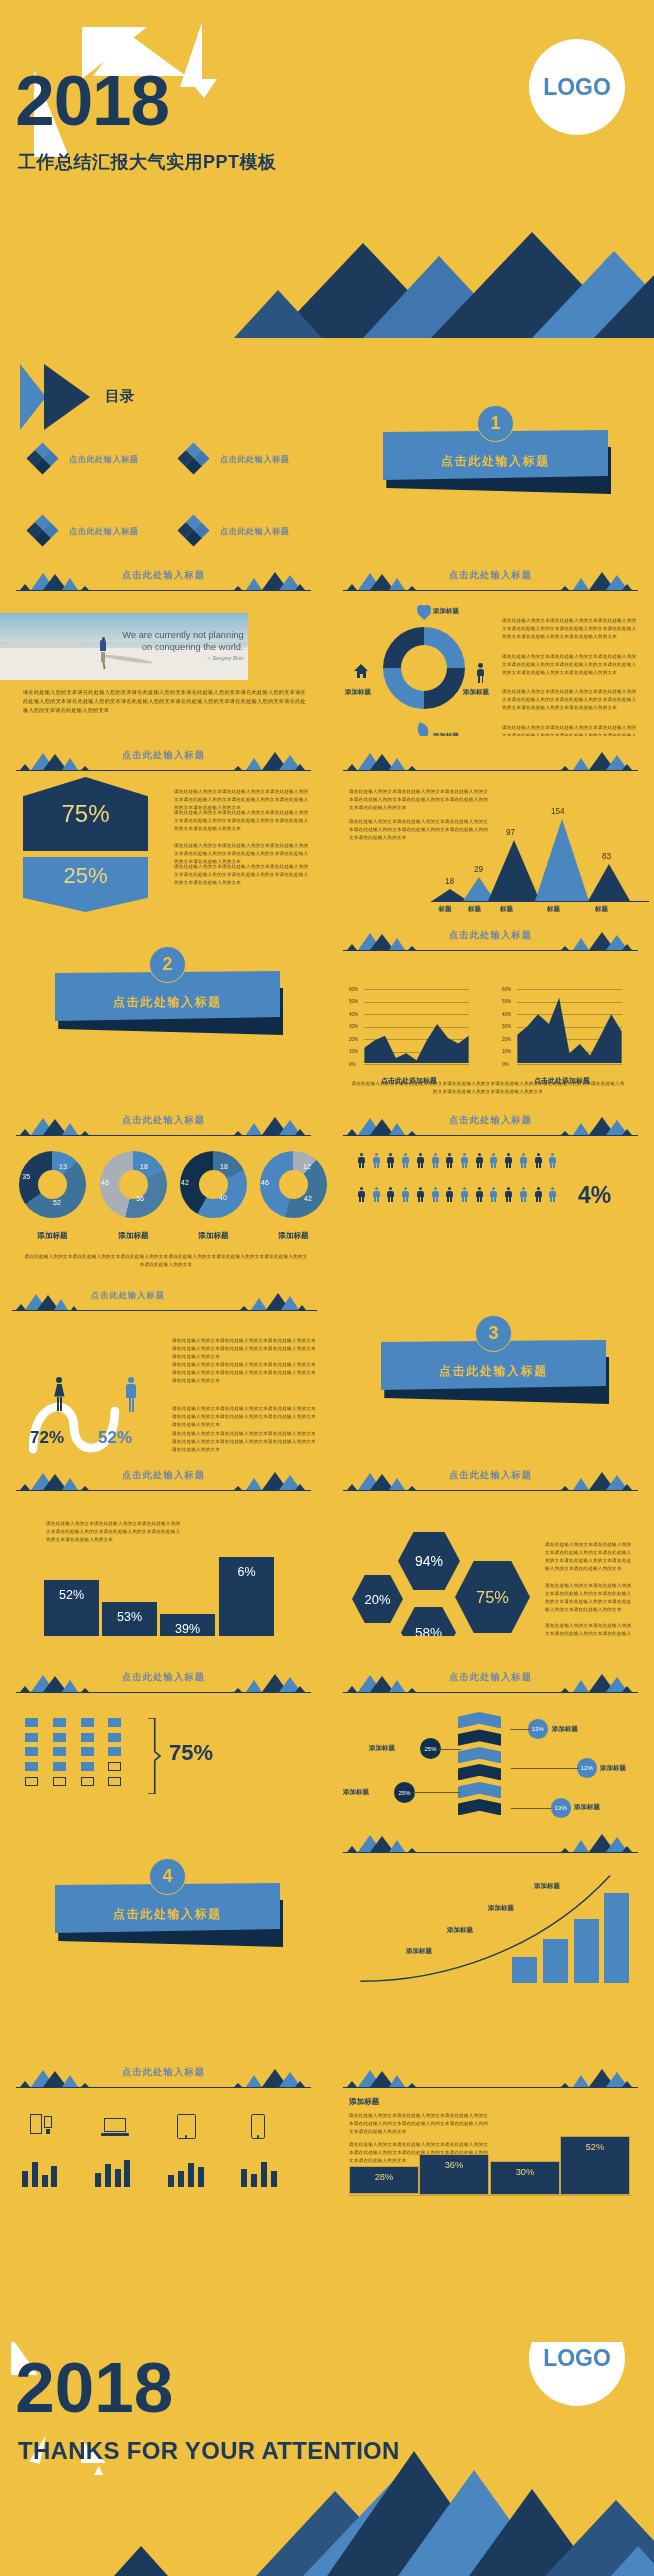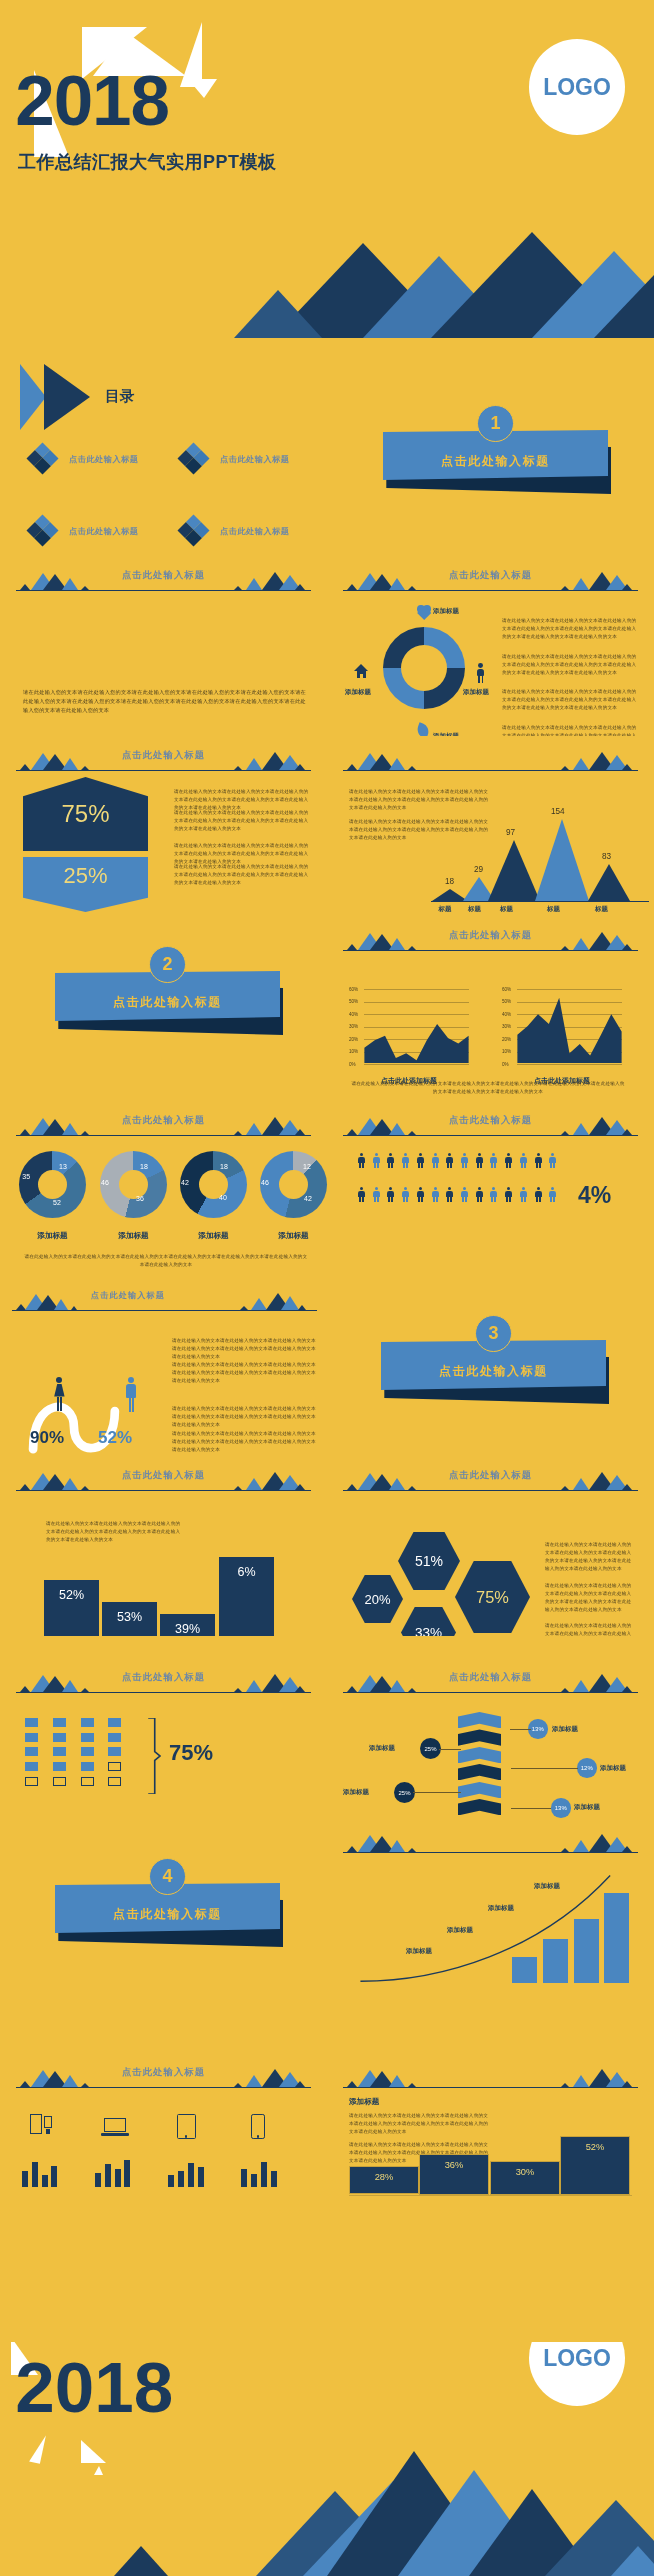--- a/index.html
+++ b/index.html
@@ -245,20 +245,35 @@
     </div>
     <div class="peaks r" style="right:17.4px;width:76px;">
       <div class="peak" style="left:0px;border-left:4.4px solid transparent;border-right:4.4px solid transparent;border-bottom:4.9px solid #1b3a5c;"></div>
       <div class="peak" style="left:12px;border-left:8.7px solid transparent;border-right:8.7px solid transparent;border-bottom:12px solid #4a86c0;"></div>
       <div class="peak" style="left:28px;border-left:13px solid transparent;border-right:13px solid transparent;border-bottom:18.5px solid #1b3a5c;"></div>
       <div class="peak" style="left:45px;border-left:11px solid transparent;border-right:11px solid transparent;border-bottom:15.3px solid #4a86c0;"></div>
       <div class="peak" style="left:61px;border-left:5.5px solid transparent;border-right:5.5px solid transparent;border-bottom:6.5px solid #1b3a5c;"></div>
     </div>
   </div>
 
+  <div class="photo" style="left:0;top:57px;">
+    <div class="sky"></div>
+    <div class="dune"></div>
+    <div class="dune2"></div>
+    <div class="shadow"></div>
+    <div class="man-legs"></div>
+    <div class="man-l2"></div>
+    <div class="man-body"></div>
+    <div class="man-head"></div>
+    <div class="q">
+      <div>We are currently not planning</div>
+      <div>on conquering the world.</div>
+    </div>
+    <div class="qa">– Sergey Brin</div>
+  </div>
   <div class="btxt" style="position:absolute;left:23px;top:132px;width:283px;text-align:justify;">请在此处输入您的文本请在此处输入您的文本请在此处输入您的文本请在此处输入您的文本请在此处输入您的文本请在此处输入您的文本请在此处输入您的文本请在此处输入您的文本请在此处输入您的文本请在此处输入您的文本请在此处输入您的文本请在此处输入您的文本</div>
 
   <div class="sechdr" style="position:absolute;left:327px;top:0;width:327px;">
     <div class="line" style="left:16.4px;right:16.4px;top:34px;"></div>
     <div class="title" style="font-size:9.3px;top:13px;">点击此处输入标题</div>
     <div class="peaks l" style="left:17.4px;width:76px;">
       <div class="peak" style="left:2.2px;border-left:5.5px solid transparent;border-right:5.5px solid transparent;border-bottom:6px solid #1b3a5c;"></div>
       <div class="peak" style="left:14px;border-left:12px solid transparent;border-right:12px solid transparent;border-bottom:17.4px solid #4a86c0;"></div>
       <div class="peak" style="left:26px;border-left:12px solid transparent;border-right:12px solid transparent;border-bottom:16.4px solid #1b3a5c;"></div>
       <div class="peak" style="left:45px;border-left:8.7px solid transparent;border-right:8.7px solid transparent;border-bottom:12px solid #4a86c0;"></div>
@@ -716,21 +731,21 @@
     <div style="position:absolute;left:2.2px;top:6.5px;width:10.4px;height:13px;background:#1b3a5c;clip-path:polygon(30% 0,70% 0,100% 100%,0% 100%);"></div>
     <div style="position:absolute;left:4.9px;top:19.6px;width:2.2px;height:14px;background:#1b3a5c;"></div>
     <div style="position:absolute;left:8.2px;top:19.6px;width:2.2px;height:14px;background:#1b3a5c;"></div>
   </div>
   <div style="position:absolute;left:124px;top:101px;width:14px;height:38px;">
     <div style="position:absolute;left:4.4px;top:0;width:6px;height:6px;border-radius:50%;background:#4a86c0;"></div>
     <div style="position:absolute;left:2.2px;top:6.5px;width:9.8px;height:14px;border-radius:2.7px 2.7px 1.1px 1.1px;background:#4a86c0;"></div>
     <div style="position:absolute;left:4.9px;top:21px;width:2.2px;height:14px;background:#4a86c0;"></div>
     <div style="position:absolute;left:8.2px;top:21px;width:2.2px;height:14px;background:#4a86c0;"></div>
   </div>
-  <div class="gpct" style="left:30px;top:152px;color:#1b3a5c;">90%</div>
+  <div class="gpct" style="left:30px;top:152px;color:#1b3a5c;">72%</div>
   <div class="gpct" style="left:98px;top:152px;color:#4a86c0;">52%</div>
 
   <div class="btxt sm" style="position:absolute;left:172px;top:61px;width:144px;">请在此处输入您的文本请在此处输入您的文本请在此处输入您的文本请在此处输入您的文本请在此处输入您的文本请在此处输入您的文本请在此处输入您的文本</div>
   <div class="btxt sm" style="position:absolute;left:172px;top:85px;width:144px;">请在此处输入您的文本请在此处输入您的文本请在此处输入您的文本请在此处输入您的文本请在此处输入您的文本请在此处输入您的文本请在此处输入您的文本</div>
   <div class="btxt sm" style="position:absolute;left:172px;top:129px;width:144px;">请在此处输入您的文本请在此处输入您的文本请在此处输入您的文本请在此处输入您的文本请在此处输入您的文本请在此处输入您的文本请在此处输入您的文本</div>
   <div class="btxt sm" style="position:absolute;left:172px;top:154px;width:144px;">请在此处输入您的文本请在此处输入您的文本请在此处输入您的文本请在此处输入您的文本请在此处输入您的文本请在此处输入您的文本请在此处输入您的文本</div>
 
   <div class="ribbon" style="left:305px;top:64px;width:225px;height:65px;transform:translateX(76px);">
     <div class="shadow"></div>
     <div class="body"></div>
@@ -785,22 +800,22 @@
       <span>53%</span>
     </div>
   <div class="bar" style="left:160px;top:158px;width:55px;height:22px;">
       <span>39%</span>
     </div>
   <div class="bar" style="left:219px;top:101px;width:55px;height:79px;">
       <span>6%</span>
     </div>
 
   <div class="hex" style="left:352px;top:119px;width:51px;height:48px;font-size:13px;">20%</div>
-  <div class="hex" style="left:398px;top:76px;width:62px;height:58px;font-size:14px;">51%</div>
-  <div class="hex" style="left:401px;top:151px;width:55px;height:51px;font-size:13.6px;">33%</div>
+  <div class="hex" style="left:398px;top:76px;width:62px;height:58px;font-size:14px;">94%</div>
+  <div class="hex" style="left:401px;top:151px;width:55px;height:51px;font-size:13.6px;">58%</div>
   <div class="hex" style="left:455px;top:105px;width:75px;height:72px;font-size:16.4px;color:#f0d879;">75%</div>
 
   <div class="btxt sm" style="position:absolute;left:545px;top:85px;width:90px;">请在此处输入您的文本请在此处输入您的文本请在此处输入您的文本请在此处输入您的文本请在此处输入您的文本请在此处输入您的文本请在此处输入您的文本</div>
   <div class="btxt sm" style="position:absolute;left:545px;top:126px;width:90px;">请在此处输入您的文本请在此处输入您的文本请在此处输入您的文本请在此处输入您的文本请在此处输入您的文本请在此处输入您的文本请在此处输入您的文本</div>
   <div class="btxt sm" style="position:absolute;left:545px;top:166px;width:90px;">请在此处输入您的文本请在此处输入您的文本请在此处输入您的文本请在此处输入您的文本请在此处输入您的文本请在此处输入您的文本请在此处输入您的文本</div>
 </div>
 
 <div class="page" style="top:1636px;height:183px;">
   <div class="sechdr" style="position:absolute;left:0;top:22px;width:327px;">
     <div class="line" style="left:16.4px;right:16.4px;top:34px;"></div>
@@ -1029,20 +1044,21 @@
     </div>
 </div>
 
 <div class="page" id="end" style="top:2342px;height:234px;">
   <div class="tri" style="left:11px;top:-5.5px;border-left:0 solid transparent;border-bottom:38px solid #fff;border-right:27px solid transparent;"></div>
   <div class="tri" style="left:81px;top:82px;border-left:0 solid transparent;border-top:16.4px solid transparent;border-bottom:23px solid #fff;border-right:25px solid transparent;"></div>
   <div class="tri" style="left:32px;top:92px;border-left:11px solid transparent;border-bottom:29px solid #fff;border-right:0 solid transparent;transform:rotate(12deg);"></div>
   <div class="tri" style="left:94px;top:124px;border-left:5.5px solid transparent;border-bottom:9.8px solid #fff;border-right:4.4px solid transparent;"></div>
 
   <div class="end-year">2018</div>
+  <div class="end-thanks">THANKS FOR YOUR ATTENTION</div>
   <div class="logo-circle">LOGO</div>
 
   <div class="mtn" style="left:256px;bottom:0;border-left:79px solid transparent;border-right:79px solid transparent;border-bottom:85px solid #2b5580;"></div>
   <div class="mtn" style="left:303px;bottom:0;border-left:90px solid transparent;border-right:90px solid transparent;border-bottom:95px solid #4a86c0;"></div>
   <div class="mtn" style="left:327px;bottom:0;border-left:87px solid transparent;border-right:87px solid transparent;border-bottom:125px solid #1b3a5c;"></div>
   <div class="mtn" style="left:398px;bottom:0;border-left:76px solid transparent;border-right:76px solid transparent;border-bottom:106px solid #4a86c0;"></div>
   <div class="mtn" style="left:469px;bottom:0;border-left:63px solid transparent;border-right:63px solid transparent;border-bottom:87px solid #1b3a5c;"></div>
   <div class="mtn" style="left:545px;bottom:0;border-left:71px solid transparent;border-right:71px solid transparent;border-bottom:76px solid #2b5580;"></div>
   <div class="mtn" style="left:114px;bottom:0;border-left:27px solid transparent;border-right:27px solid transparent;border-bottom:30px solid #1b3a5c;"></div>
   <div class="mtn" style="left:611px;bottom:0;border-left:27px solid transparent;border-right:27px solid transparent;border-bottom:30px solid #4a86c0;"></div>

